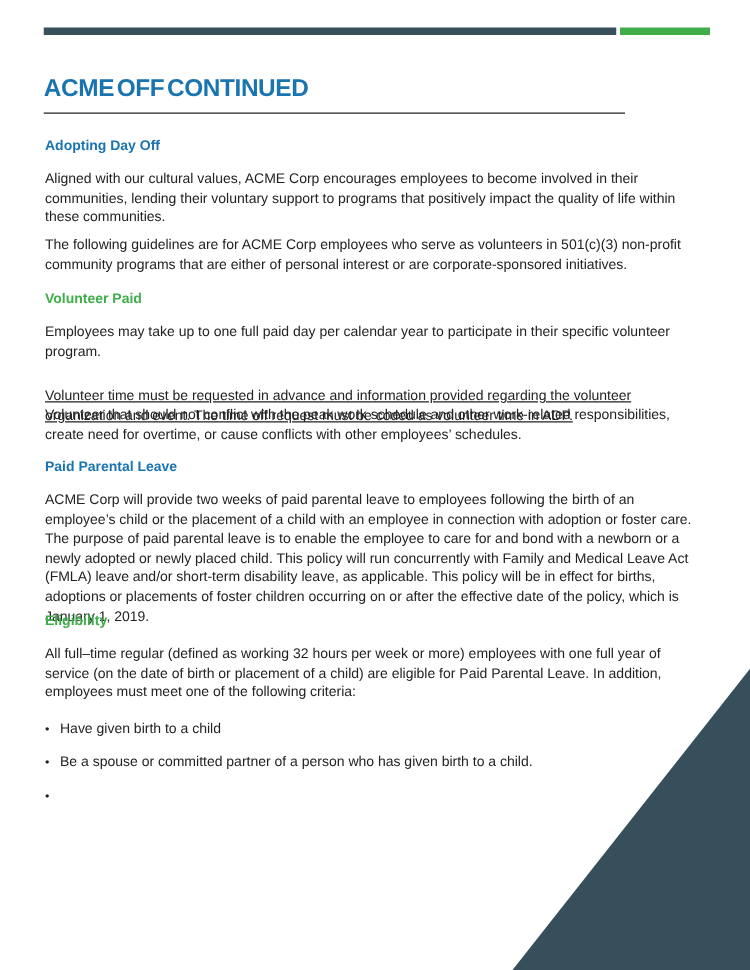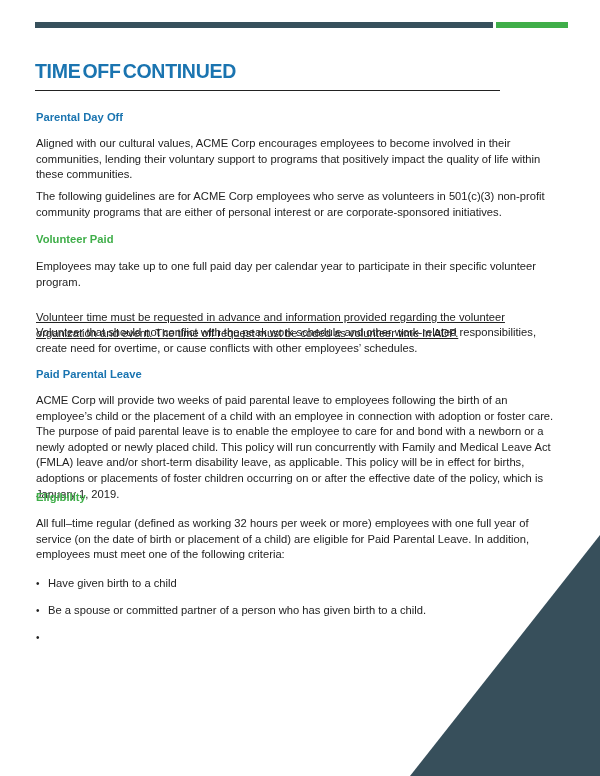--- a/index.html
+++ b/index.html
@@ -16,30 +16,30 @@
   .h.green { color:#3fae49; }
   .bullet { position:absolute; left:0; width:500px; margin:0; padding-left:12px; }
   .bullet .dot { position:absolute; left:0; top:0; font-size:10px; }
 </style>
 </head>
 <body>
 
 <div class="bar-dark"></div>
 <div class="bar-green"></div>
 
-<h1 class="title">TIME OFF CONTINUED</h1>
+<h1 class="title">ACME OFF CONTINUED</h1>
 <div class="rule"></div>
 
 <svg class="triangle" viewBox="0 0 600 776" xmlns="http://www.w3.org/2000/svg">
   <polygon points="600,535 600,776 410,776" fill="#374f5b"></polygon>
 </svg>
 
 <div class="content">
 
-  <p class="blk h blue" style="top:110px;">Parental Day Off</p>
+  <p class="blk h blue" style="top:110px;">Adopting Day Off</p>
   <p class="blk" style="top:136px;">Aligned with our cultural values, ACME Corp encourages employees to become involved in their communities, lending their voluntary support to programs that positively impact the quality of life within these communities.</p>
   <p class="blk" style="top:189px;">The following guidelines are for ACME Corp employees who serve as volunteers in 501(c)(3) non-profit community programs that are either of personal interest or are corporate-sponsored initiatives.</p>
 
   <p class="blk h green" style="top:232px;">Volunteer Paid</p>
   <p class="blk" style="top:259px;">Employees may take up to one full paid day per calendar year to participate in their specific volunteer program.</p>
   <p class="blk" style="top:310px;text-decoration:underline;">Volunteer time must be requested in advance and information provided regarding the volunteer organization and event. The time off request must be coded as volunteer time in ADP.</p>
   <p class="blk" style="top:325px;">Volunteer that should not conflict with the peak work schedule and other work-related responsibilities, create need for overtime, or cause conflicts with other employees’ schedules.</p>
 
   <p class="blk h blue" style="top:367px;">Paid Parental Leave</p>
   <p class="blk" style="top:393px;">ACME Corp will provide two weeks of paid parental leave to employees following the birth of an employee’s child or the placement of a child with an employee in connection with adoption or foster care. The purpose of paid parental leave is to enable the employee to care for and bond with a newborn or a newly adopted or newly placed child. This policy will run concurrently with Family and Medical Leave Act (FMLA) leave and/or short-term disability leave, as applicable. This policy will be in effect for births, adoptions or placements of foster children occurring on or after the effective date of the policy, which is January 1, 2019.</p>

